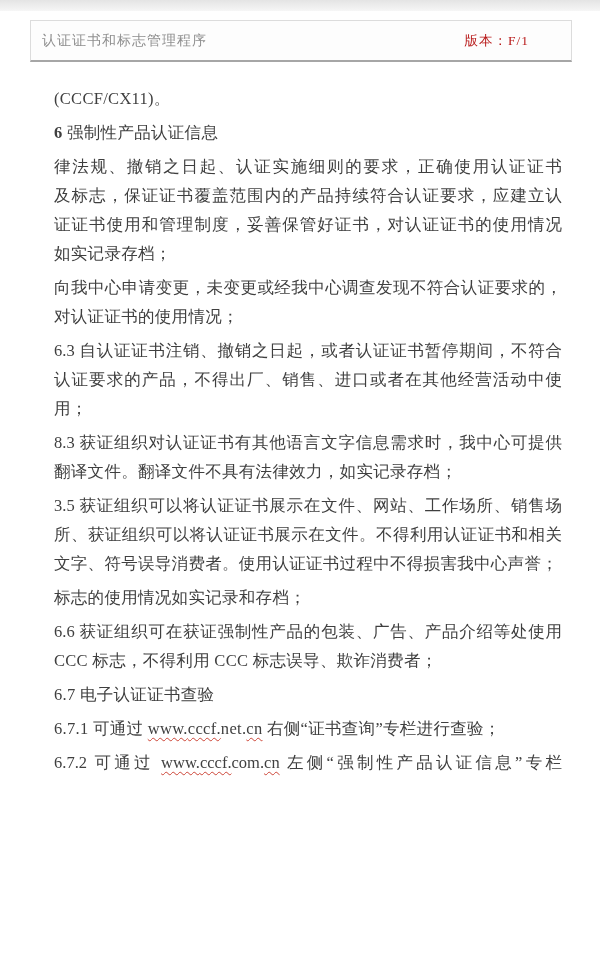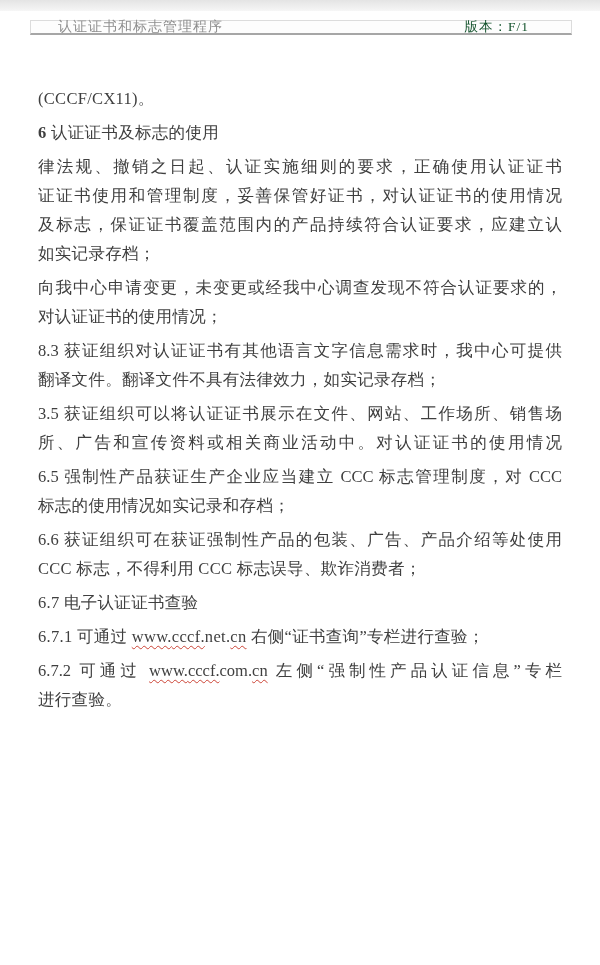--- a/index.html
+++ b/index.html
@@ -21,45 +21,44 @@
     position: relative;
     width: 600px; height: 965px;
     background: var(--page-bg);
     overflow: hidden;
   }
   .top-band {
     position: absolute; top: 0; left: 0; right: 0; height: 11px;
     background: linear-gradient(to bottom, var(--top-edge), #f6f6f6);
   }
   .doc-header {
-    position: absolute; top: 20px; left: 30px; right: 28px; height: 15px;
+    position: absolute; top: 20px; left: 30px; right: 28px; height: 42px;
     background: #fdfdfd;
     border: 1px solid var(--header-border);
     border-bottom: 2px solid var(--header-rule);
     display: flex; align-items: center; justify-content: space-between;
     box-sizing: border-box;
-    padding-left: 16px;
   }
   .doc-title {
     color: var(--header-text);
     font-size: 14px;
     padding-left: 11px;
     letter-spacing: 1px;
   }
   .doc-version {
-    color: #14532d;
+    color: #b91c1c;
     font-size: 13.5px;
     padding-right: 42px;
     letter-spacing: 1px;
   }
   .doc-body {
     position: absolute; top: 84px; left: 38px; width: 524px;
     color: var(--text);
   }
-  .para { margin: 0 0 5px 0; }
+  .para { margin: 0 0 5px 16px; }
   .line {
     height: 29px; line-height: 29px;
     font-size: 16.5px;
     white-space: nowrap;
     letter-spacing: 0.3px;
   }
   .line.fill {
     white-space: normal;
     text-align: justify;
     text-align-last: justify;
@@ -81,52 +80,56 @@
   <div class="top-band"></div>
   <div class="doc-header">
     <span class="doc-title">认证证书和标志管理程序</span>
     <span class="doc-version">版本：F/1</span>
   </div>
   <div class="doc-body">
       <div class="para">
         <div class="line"><span>(CCCF/CX11)。</span></div>
       </div>
       <div class="para">
-        <div class="line"><span class="bold">6</span><span> 认证证书及标志的使用</span></div>
+        <div class="line"><span class="bold">6</span><span> 强制性产品认证信息</span></div>
       </div>
       <div class="para">
         <div class="line fill"><span>律法规、撤销之日起、认证实施细则的要求，正确使用认证证书</span></div>
+        <div class="line fill"><span>及标志，保证证书覆盖范围内的产品持续符合认证要求，应建立认</span></div>
         <div class="line fill"><span>证证书使用和管理制度，妥善保管好证书，对认证证书的使用情况</span></div>
-        <div class="line fill"><span>及标志，保证证书覆盖范围内的产品持续符合认证要求，应建立认</span></div>
         <div class="line"><span>如实记录存档；</span></div>
       </div>
       <div class="para">
         <div class="line fill"><span>向我中心申请变更，未变更或经我中心调查发现不符合认证要求的，</span></div>
         <div class="line"><span>对认证证书的使用情况；</span></div>
       </div>
       <div class="para">
+        <div class="line fill"><span>6.3 自认证证书注销、撤销之日起，或者认证证书暂停期间，不符合</span></div>
+        <div class="line fill"><span>认证要求的产品，不得出厂、销售、进口或者在其他经营活动中使</span></div>
+        <div class="line"><span>用；</span></div>
+      </div>
+      <div class="para">
         <div class="line fill"><span>8.3 获证组织对认证证书有其他语言文字信息需求时，我中心可提供</span></div>
         <div class="line"><span>翻译文件。翻译文件不具有法律效力，如实记录存档；</span></div>
       </div>
       <div class="para">
         <div class="line fill"><span>3.5 获证组织可以将认证证书展示在文件、网站、工作场所、销售场</span></div>
-        <div class="line fill"><span>所、广告和宣传资料或相关商业活动中。对认证证书的使用情况</span></div>
+        <div class="line fill"><span>所、获证组织可以将认证证书展示在文件。不得利用认证证书和相关</span></div>
+        <div class="line"><span>文字、符号误导消费者。使用认证证书过程中不得损害我中心声誉；</span></div>
       </div>
       <div class="para">
-        <div class="line fill"><span>6.5 强制性产品获证生产企业应当建立 CCC 标志管理制度，对 CCC</span></div>
         <div class="line"><span>标志的使用情况如实记录和存档；</span></div>
       </div>
       <div class="para">
         <div class="line fill"><span>6.6 获证组织可在获证强制性产品的包装、广告、产品介绍等处使用</span></div>
         <div class="line"><span>CCC 标志，不得利用 CCC 标志误导、欺诈消费者；</span></div>
       </div>
       <div class="para">
         <div class="line"><span>6.7 电子认证证书查验</span></div>
       </div>
       <div class="para">
         <div class="line"><span>6.7.1 可通过 </span><span class="wavy">www.</span><span class="wavy">cccf.</span><span>net.</span><span class="wavy">cn</span><span> 右侧“证书查询”专栏进行查验；</span></div>
       </div>
       <div class="para">
         <div class="line fill"><span>6.7.2 可通过 </span><span class="wavy">www.</span><span class="wavy">cccf.</span><span>com.</span><span class="wavy">cn</span><span> 左侧“强制性产品认证信息”专栏</span></div>
-        <div class="line"><span>进行查验。</span></div>
       </div>
     </div>
 </div>
 
 </body></html>

